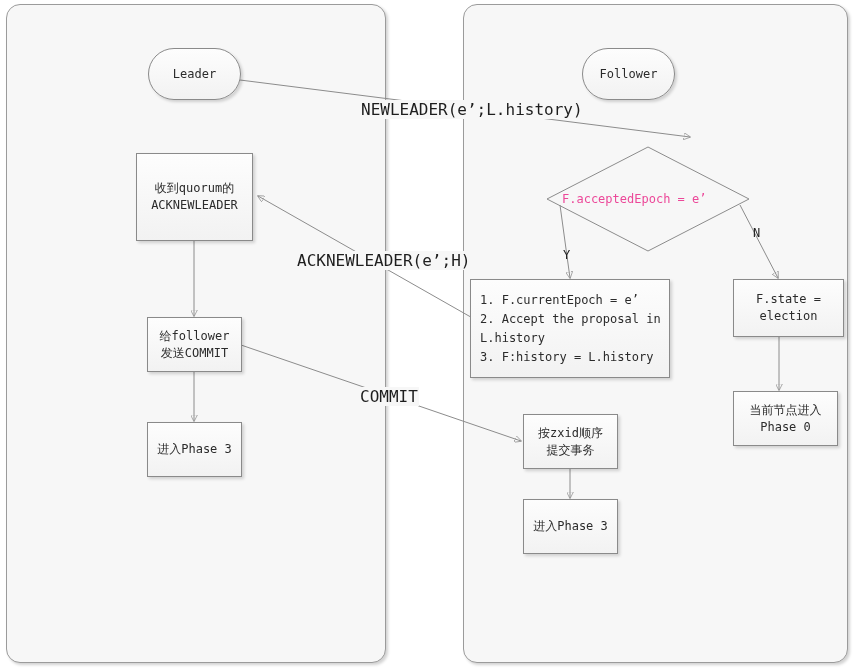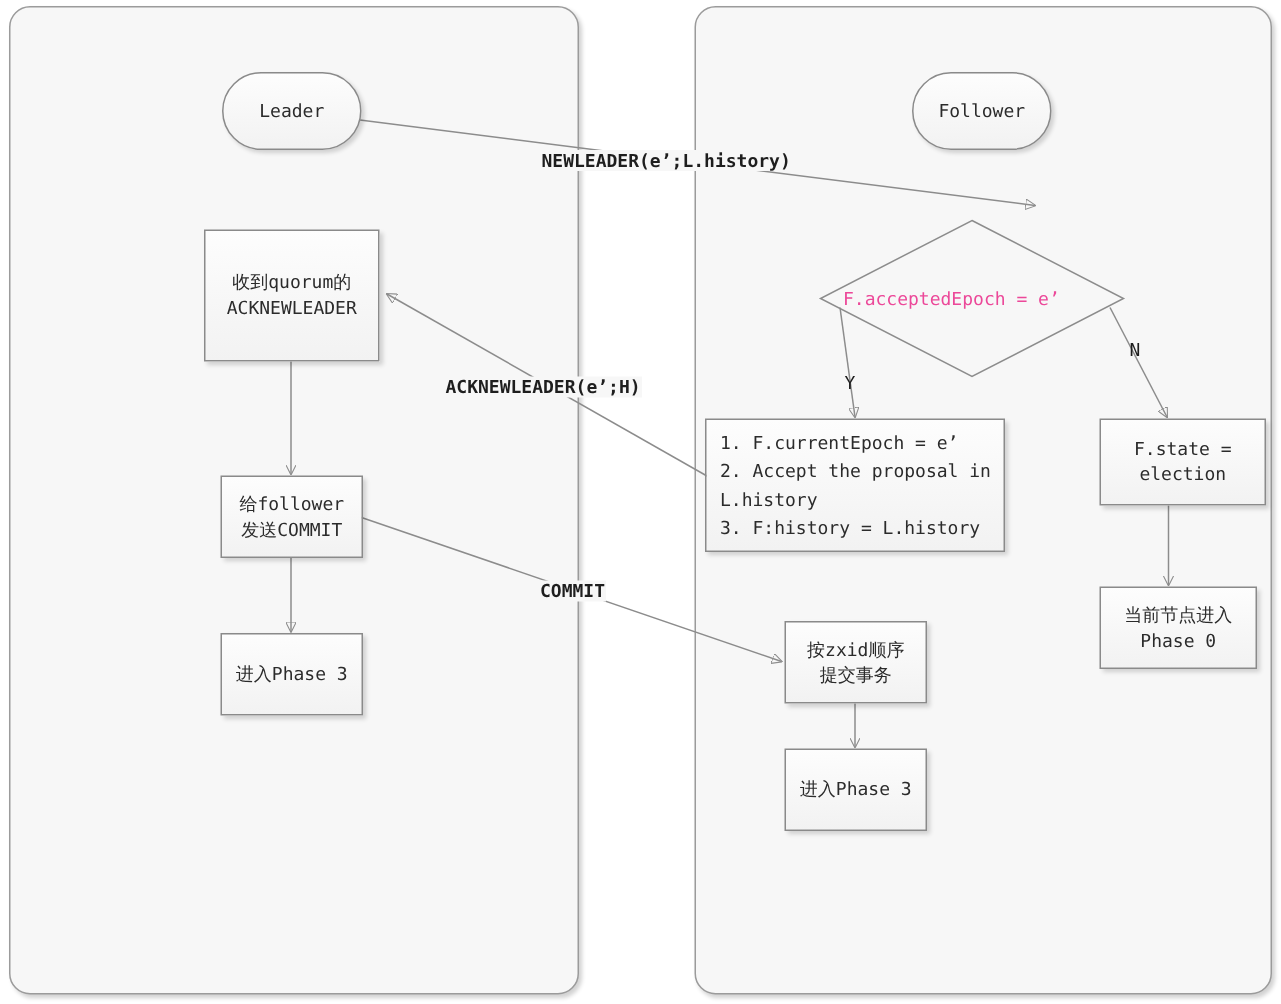--- a/index.html
+++ b/index.html
@@ -56,26 +56,25 @@
   
   .diamond-label {
     position: absolute;
     font-size: 12px;
     color: #ec4899;
     white-space: nowrap;
   }
   
   .edge-label {
     position: absolute;
-    font-size: 12px;
+    font-size: 16px;
     color: #1e1e1e;
     background: #f7f7f7;
     padding: 0 1px;
     white-space: nowrap;
-    font-weight: bold;
   }
   .branch-label {
     position: absolute;
     font-size: 12px;
     color: #1e1e1e;
     background: transparent;
     white-space: nowrap;
   }
   svg.edges {
     position: absolute;
@@ -136,25 +135,25 @@
   <div class="node terminator" style="left:148px; top:48px; width:93px; height:52px;">Leader</div>
 
   <div class="node rect" style="left:136px; top:153px; width:117px; height:88px;">收到quorum的
 ACKNEWLEADER</div>
 
   <div class="node rect" style="left:147px; top:317px; width:95px; height:55px;">给follower
 发送COMMIT</div>
 
   <div class="node rect" style="left:147px; top:422px; width:95px; height:55px;">进入Phase 3</div>
 
-  <div class="node terminator" style="left:608px; top:48px; width:93px; height:52px;">Follower</div>
+  <div class="node terminator" style="left:582px; top:48px; width:93px; height:52px;">Follower</div>
 
   <div class="diamond-label" style="left:562px; top:192px;">F.acceptedEpoch = e’</div>
 
-  <div class="node rect listbox" style="left:470px; top:279px; width:200px; height:89px;">1. F.currentEpoch = e’
+  <div class="node rect listbox" style="left:470px; top:279px; width:200px; height:99px;">1. F.currentEpoch = e’
 2. Accept the proposal in
 L.history
 3. F:history = L.history</div>
 
   <div class="node rect" style="left:733px; top:279px; width:111px; height:58px;">F.state =
 election</div>
 
   <div class="node rect" style="left:733px; top:391px; width:105px; height:55px;">当前节点进入
 Phase 0</div>
 

